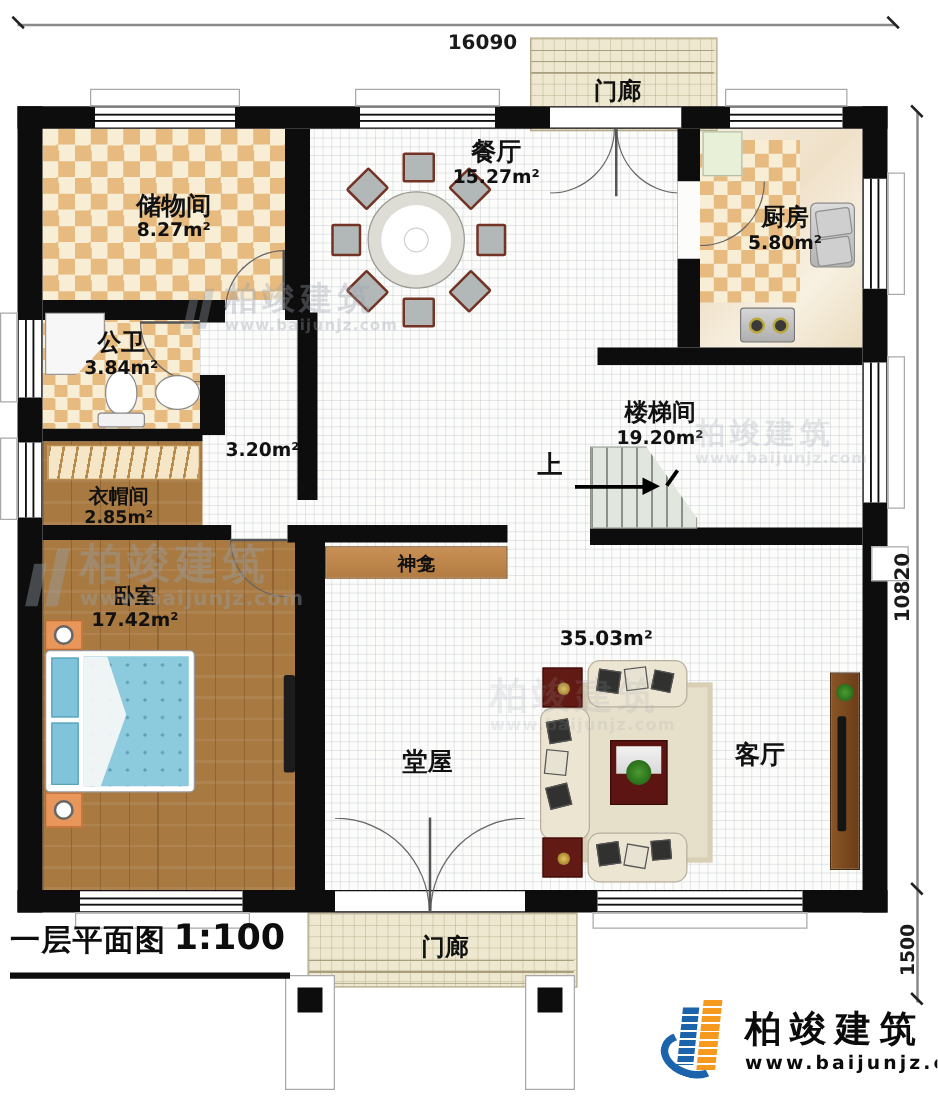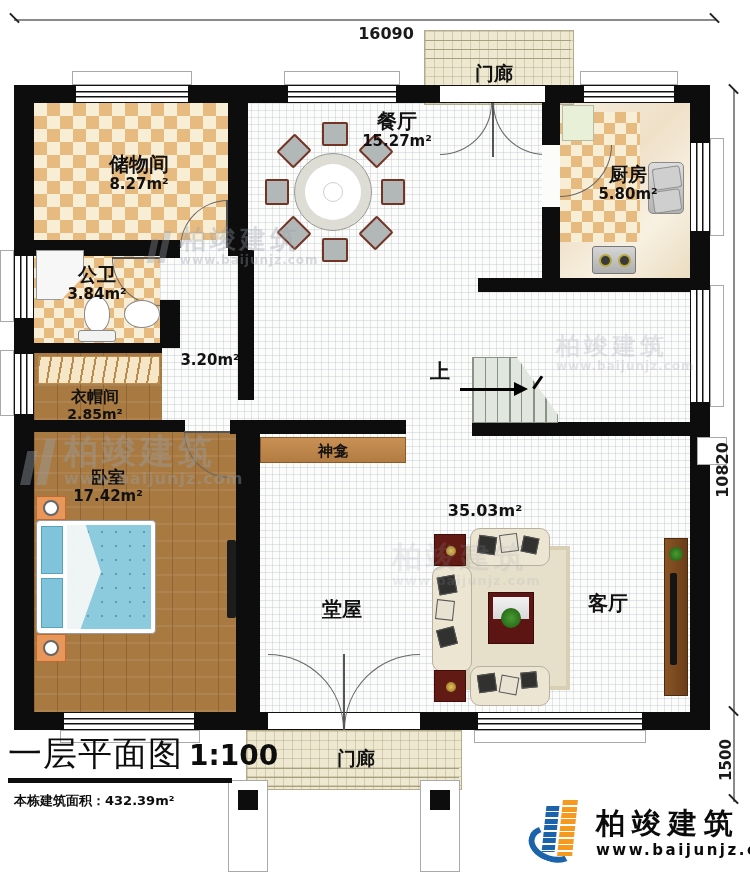--- a/index.html
+++ b/index.html
@@ -47,21 +47,21 @@
     background:radial-gradient(#e7c35c,#8a6a1d);}
   .plantdot{position:absolute;border-radius:50%;background:radial-gradient(#4a9a31,#1c5a10);}
   .wm{position:absolute;display:flex;align-items:center;gap:8px;color:#99a0aa;font-weight:bold;}
   .wm .glyph{flex:0 0 auto;transform:skewX(-12deg);}
   .wm .cn{letter-spacing:4px;line-height:1;}
   .wm .url{letter-spacing:1px;line-height:1.4;font-weight:bold;}
   .dim{position:absolute;font-weight:bold;color:#1a1a1a;}
   .tick{position:absolute;width:13px;height:2px;background:#222;transform:rotate(45deg);}
   .dimline{position:absolute;background:#8a8a8a;}
   .title-row{position:absolute;left:8px;top:736px;display:flex;align-items:flex-end;color:#0d0d0d;}
-  .title-cn{font-size:34px;font-weight:normal;letter-spacing:1px;line-height:1;}
+  .title-cn{font-size:24px;font-weight:bold;letter-spacing:1px;line-height:1;}
   .title-scale{font-size:28px;font-weight:bold;margin-left:6px;line-height:1;}
   .info-line{font-size:13px;font-weight:bold;color:#0d0d0d;line-height:21px;white-space:nowrap;}
   .logo{position:absolute;left:528px;top:800px;display:flex;align-items:center;gap:10px;}
   .logo-name{font-size:29px;font-weight:900;letter-spacing:7px;color:#0b0b0b;line-height:1;}
   .logo-url{font-size:15px;font-weight:bold;letter-spacing:2.5px;color:#0b0b0b;margin-top:5px;line-height:1;}
 </style>
 </head>
 <body>
 
 <div id="canvas">
@@ -234,20 +234,24 @@
   </div>
   <div class="rlabel" style="left:612px;top:164px;font-size:19px;margin-left:16px;">
     <div>厨房</div>
     <div style="font-size:15px;">5.80m²</div>
   </div>
   <div class="rlabel" style="left:97px;top:264px;font-size:19px;">
     <div>公卫</div>
     <div style="font-size:15px;">3.84m²</div>
   </div>
   <div class="rlabel" style="left:210px;top:352px;font-size:15px;">3.20m²</div>
+  <div class="rlabel" style="left:528px;top:320px;font-size:19px;">
+    <div>楼梯间</div>
+    <div style="font-size:15px;">19.20m²</div>
+  </div>
   <div class="rlabel" style="left:95px;top:388px;font-size:16px;">
     <div>衣帽间</div>
     <div style="font-size:14px;">2.85m²</div>
   </div>
   <div class="rlabel" style="left:108px;top:468px;font-size:17px;">
     <div>卧室</div>
     <div style="font-size:15px;">17.42m²</div>
   </div>
   <div class="rlabel" style="left:342px;top:598px;font-size:20px;">堂屋</div>
   <div class="rlabel" style="left:485px;top:502px;font-size:16px;">35.03m²</div>
@@ -292,21 +296,20 @@
   <div class="tick" style="left:727px;top:798px;"></div>
   <div class="dim" style="left:722px;top:470px;transform:translate(-50%,-50%) rotate(-90deg);font-size:16px;">10820</div>
   <div class="dim" style="left:726px;top:760px;transform:translate(-50%,-50%) rotate(-90deg);font-size:15px;">1500</div>
 
   <div class="title-row">
     <div class="title-cn">一层平面图</div>
     <div class="title-scale">1:100</div>
   </div>
   <div class="abs" style="left:8px;top:778px;width:224px;height:5px;background:#0d0d0d;"></div>
   <div class="abs" style="left:14px;top:790px;">
-    <div class="info-line">本栋建筑面积：432.39m²</div>
   </div>
 
   <div class="logo">
     <div class="abs" style="position:relative;width:58px;height:66px;">
       <div class="abs" style="left:0px;top:26px;width:50px;height:36px;border:6px solid transparent;border-left:6px solid #1b63ab;border-bottom:6px solid #1b63ab;border-radius:50%;transform:rotate(18deg);box-sizing:border-box;"></div>
       <div class="abs" style="left:16px;top:6px;width:13px;height:46px;background:repeating-linear-gradient(#1b63ab 0 5px,#ffffff 5px 6.5px);transform:skewX(-6deg);"></div>
       <div class="abs" style="left:32px;top:0px;width:15px;height:56px;background:repeating-linear-gradient(#f5991f 0 5px,#ffffff 5px 6.5px);transform:skewX(-6deg);"></div>
     </div>
     <div>
       <div class="logo-name">柏竣建筑</div>

